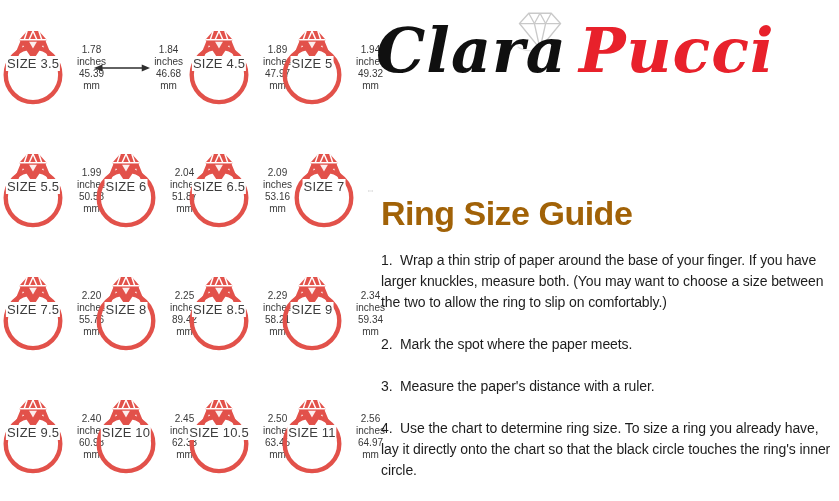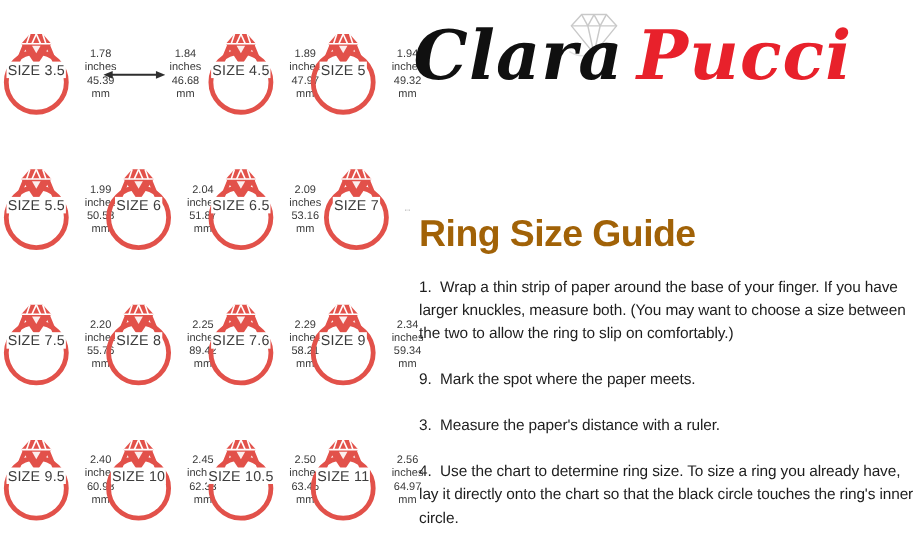--- a/index.html
+++ b/index.html
@@ -329,21 +329,21 @@
           <path d="M31,11 L39,2 L51,2 L59,11 L45,32 Z" fill="var(--ring-red,#e2514a)"></path>
           <g stroke="#ffffff" stroke-width="1.5" fill="none">
             <path d="M31,11 L59,11"></path>
             <path d="M39,2 L36,11"></path>
             <path d="M51,2 L54,11"></path>
             <path d="M45,2 L41,11"></path>
             <path d="M45,2 L49,11"></path>
           </g>
           <path d="M41,13 L49,13 L45,20 Z" fill="#ffffff" opacity="0.9"></path>
         </svg>
-        <span class="sizelabel">SIZE 7.6</span>
+        <span class="sizelabel">SIZE 8.5</span>
       </div>
       <svg class="arrow" width="78" height="12" viewBox="0 0 80 12">
         <line x1="9" y1="6" x2="71" y2="6" stroke="var(--arrow-dark,#2e2e2e)" stroke-width="2.4"></line>
         <polygon points="0,6 12,1 12,11" fill="var(--arrow-dark,#2e2e2e)"></polygon>
         <polygon points="80,6 68,1 68,11" fill="var(--arrow-dark,#2e2e2e)"></polygon>
       </svg>
       <div class="meas">
         <div>2.29 inches</div>
         <div>58.21 mm</div>
       </div>
@@ -509,18 +509,18 @@
       </g>
       <path d="M6,40 Q16,46 24,43" fill="none" stroke="#e2e2e2" stroke-width="1.4"></path>
     </svg>
     <div class="logotext"><span>Clara</span><span class="second">Pucci</span></div>
   </div>
 
   <h1 class="title">Ring Size Guide</h1>
 
   <div class="steps">
     <p>1.  Wrap a thin strip of paper around the base of your finger. If you have larger knuckles, measure both. (You may want to choose a size between the two to allow the ring to slip on comfortably.)</p>
-    <p>9.  Mark the spot where the paper meets.</p>
+    <p>2.  Mark the spot where the paper meets.</p>
     <p>3.  Measure the paper's distance with a ruler.</p>
     <p>4.  Use the chart to determine ring size. To size a ring you already have, lay it directly onto the chart so that the black circle touches the ring's inner circle.</p>
   </div>
 
 </div>
 
 </body></html>

